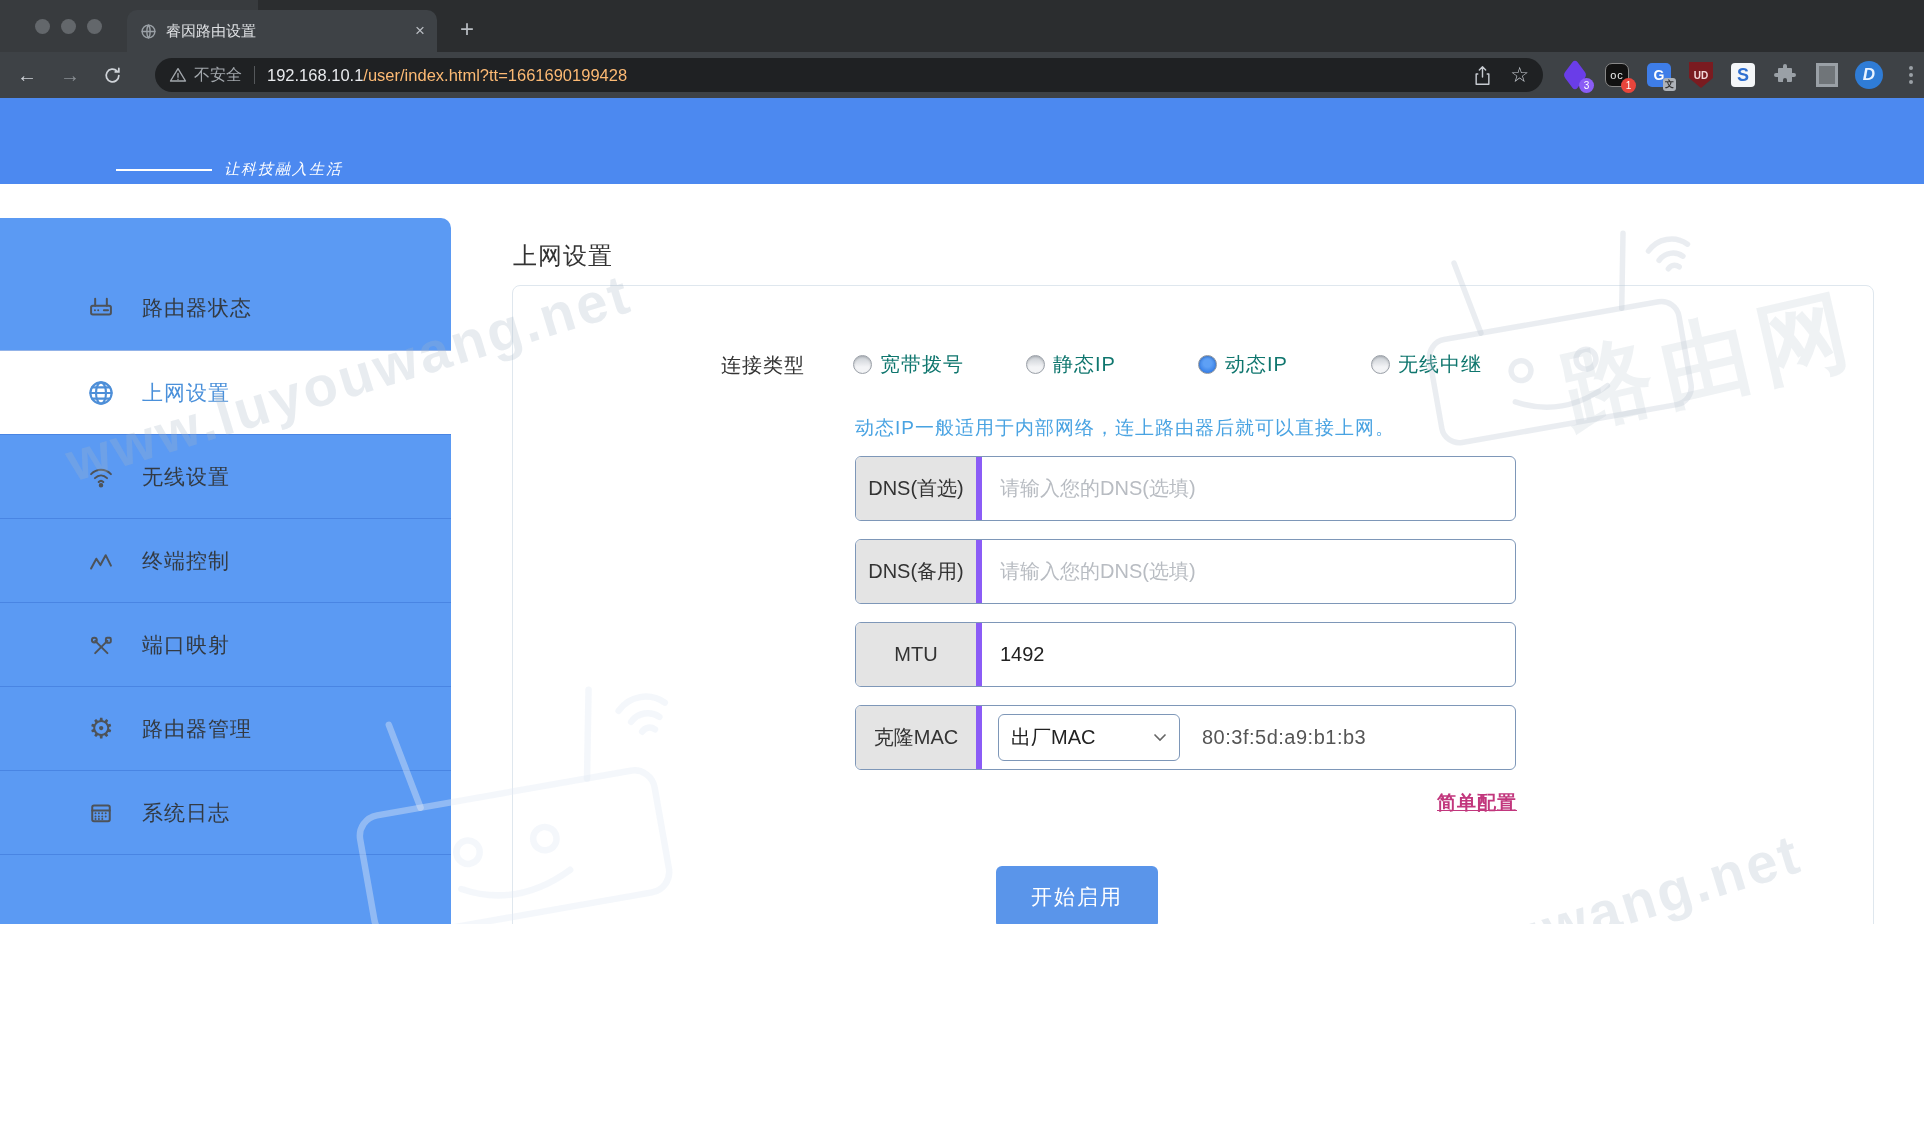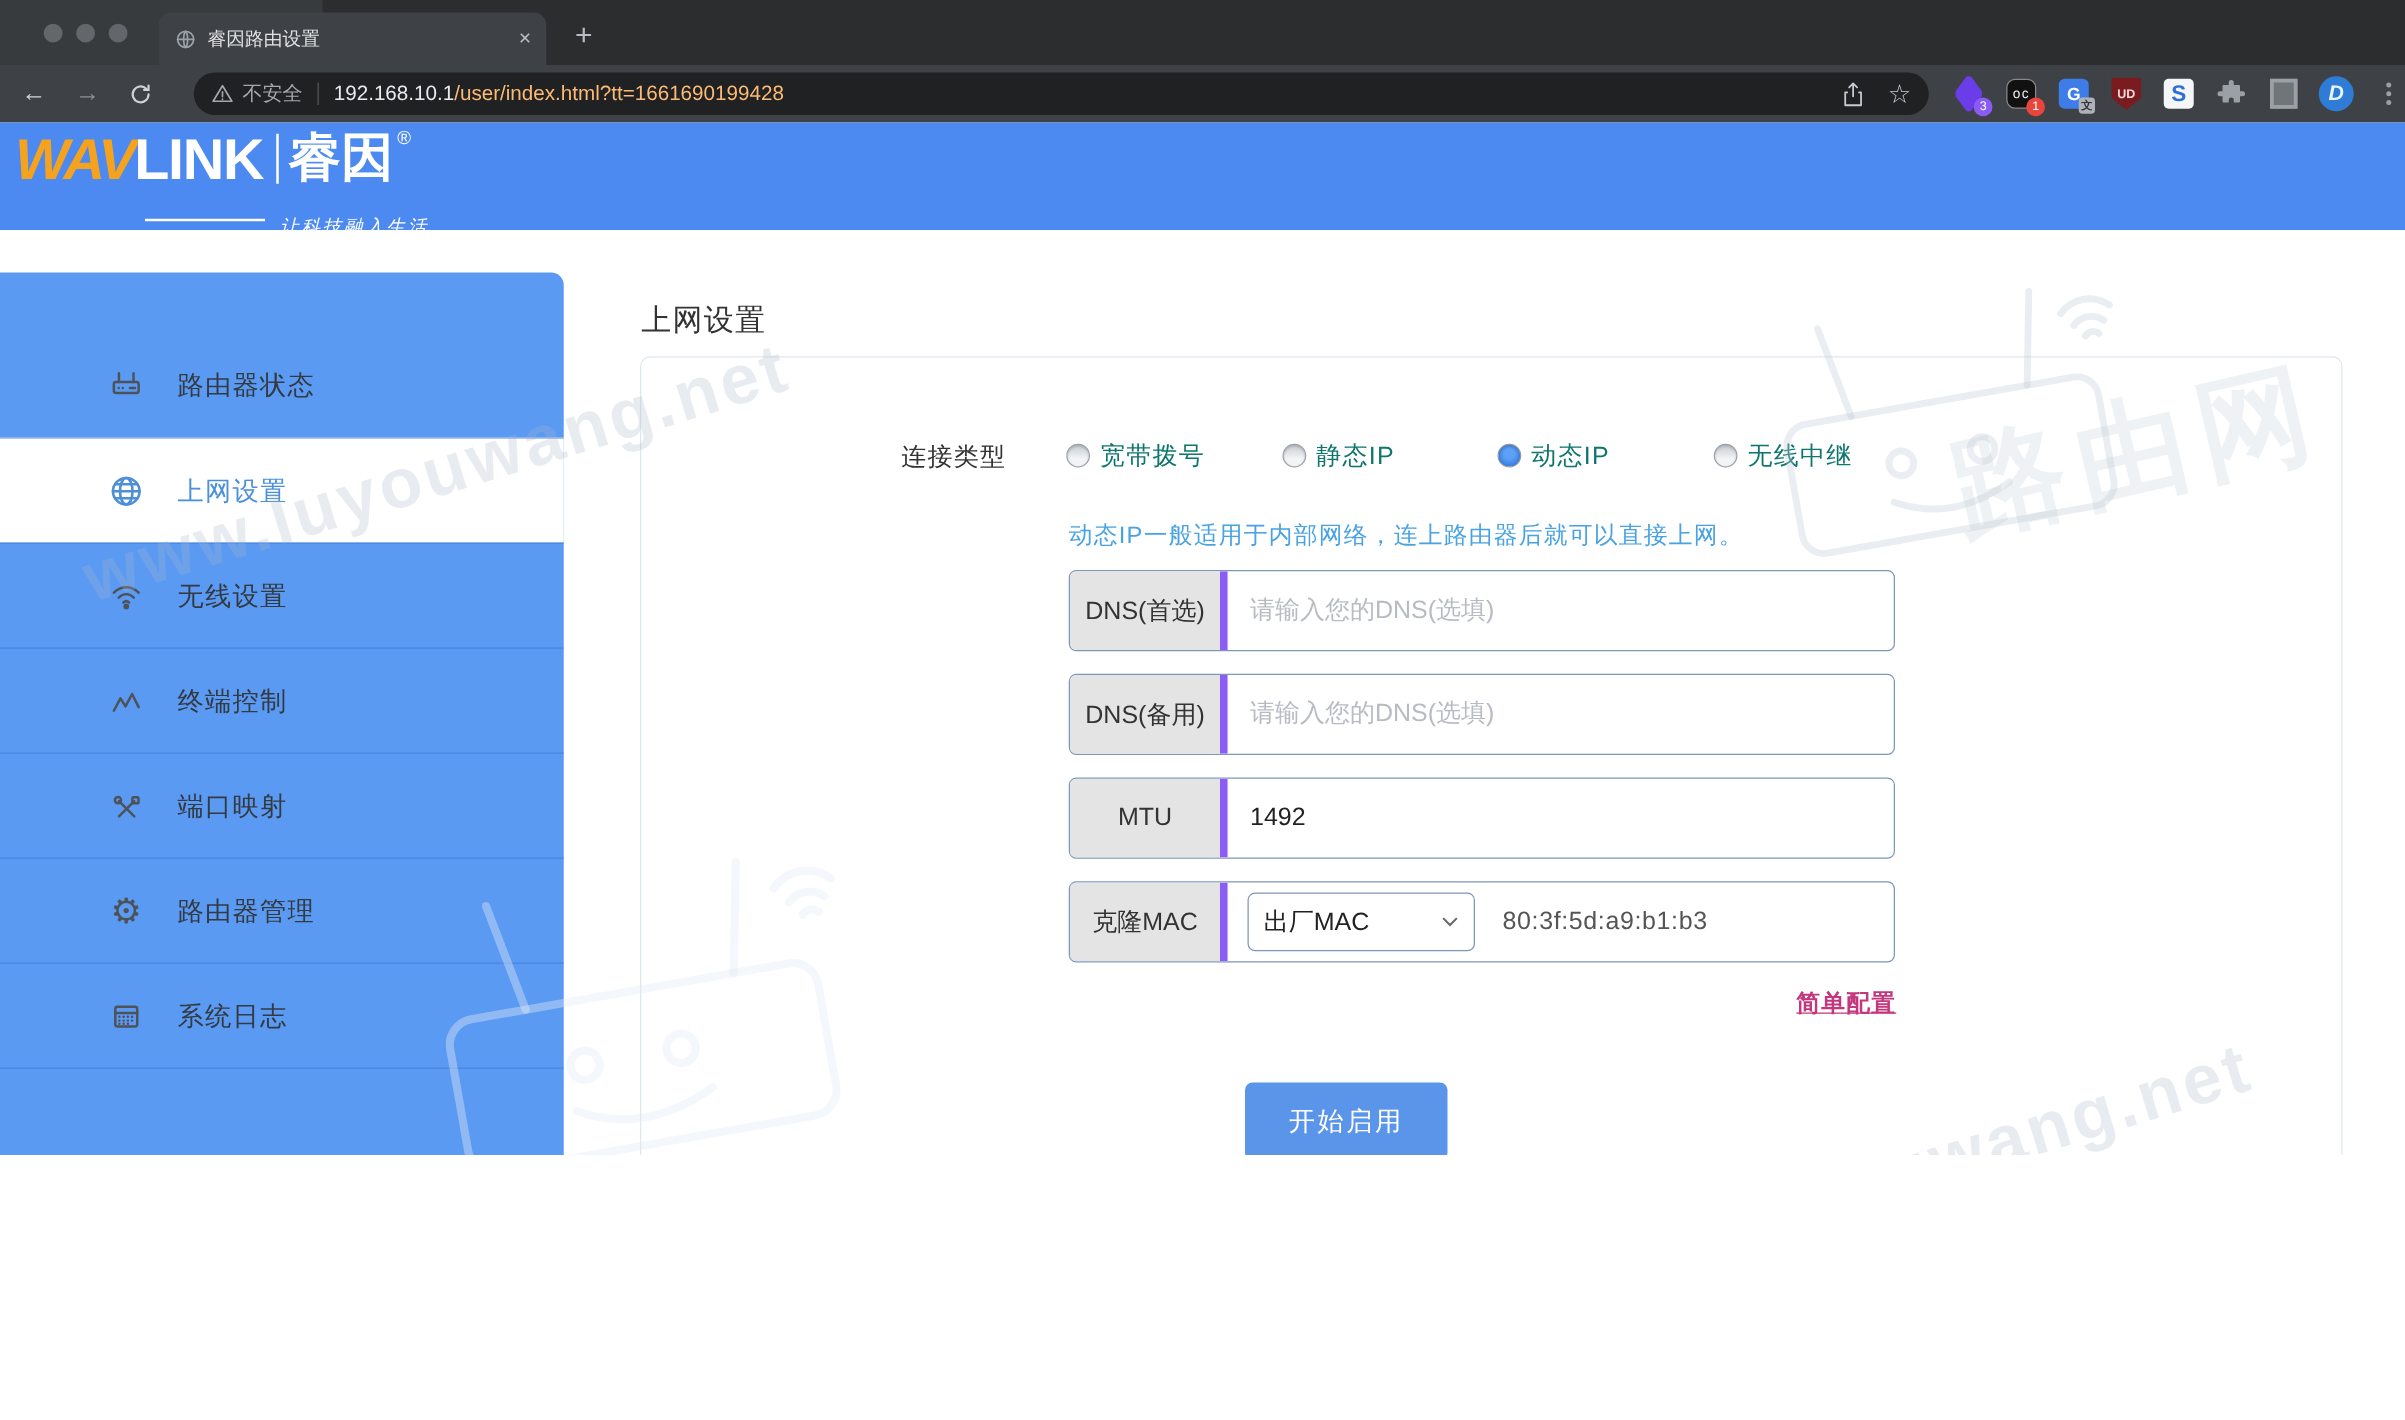--- a/index.html
+++ b/index.html
@@ -53,21 +53,21 @@
   
   .banner { position:absolute; left:0; top:98px; width:1924px; height:86px; background:#4c89f0; }
   .logo-row { position:absolute; left:12px; top:6px; display:flex; align-items:flex-start; }
   .logo-wav { color:#f5a21f; font-size:46px; font-weight:800; font-style:italic; letter-spacing:-2px; line-height:1; }
   .logo-link { color:#fff; font-size:46px; font-weight:800; letter-spacing:-1px; line-height:1; }
   .logo-div { width:2px; height:40px; background:#fff; margin:3px 8px 0 10px; }
   .logo-cn { color:#fff; font-size:42px; font-weight:800; line-height:1.05; }
   .logo-reg { color:#fff; font-size:15px; margin-top:-2px; margin-left:3px; }
   .tagline-row { position:absolute; left:116px; top:62px; display:flex; align-items:center; gap:12px; }
   .tag-dash { width:96px; height:2px; background:#fff; }
-  .tagline { color:#fff; font-size:15px; font-style:italic; letter-spacing:2px;margin-top:12px; }
+  .tagline { color:#fff; font-size:15px; font-style:italic; letter-spacing:2px; }
 
   
   .sidebar { position:absolute; left:0; top:218px; width:451px; height:918px; background:#5b9af3;
              border-top-right-radius:10px; padding-top:48px; }
   .side-item { position:relative; height:84px; display:flex; align-items:center; padding-left:86px; gap:26px; cursor:pointer; }
   .side-item + .side-item { border-top:1px solid rgba(58,117,213,.55); }
   .side-sep-end { border-top:1px solid rgba(58,117,213,.55); height:46px; }
   .s-icon { width:30px; height:30px; display:flex; align-items:center; justify-content:center; flex:none; }
   .s-icon svg { stroke:#4d5258; fill:none; stroke-width:1.7; stroke-linecap:round; stroke-linejoin:round; }
   .s-label { font-size:21px; color:#333a42; letter-spacing:1px; }
@@ -197,27 +197,20 @@
         <span class="dots">
             <i></i>
             <i></i>
             <i></i>
           </span>
       </span>
     </div>
   </div>
 
   <div class="banner">
-    <div class="logo-row">
-      <span class="logo-wav">WAV</span>
-      <span class="logo-link">LINK</span>
-      <span class="logo-div"></span>
-      <span class="logo-cn">睿因</span>
-      <span class="logo-reg">®</span>
-    </div>
     <div class="tagline-row">
       <span class="tag-dash"></span>
       <span class="tagline">让科技融入生活</span>
     </div>
   </div>
 
   <div class="sidebar">
     <div class="side-item">
       <span class="s-icon">
         <svg width="28" height="28" viewBox="0 0 24 24">

